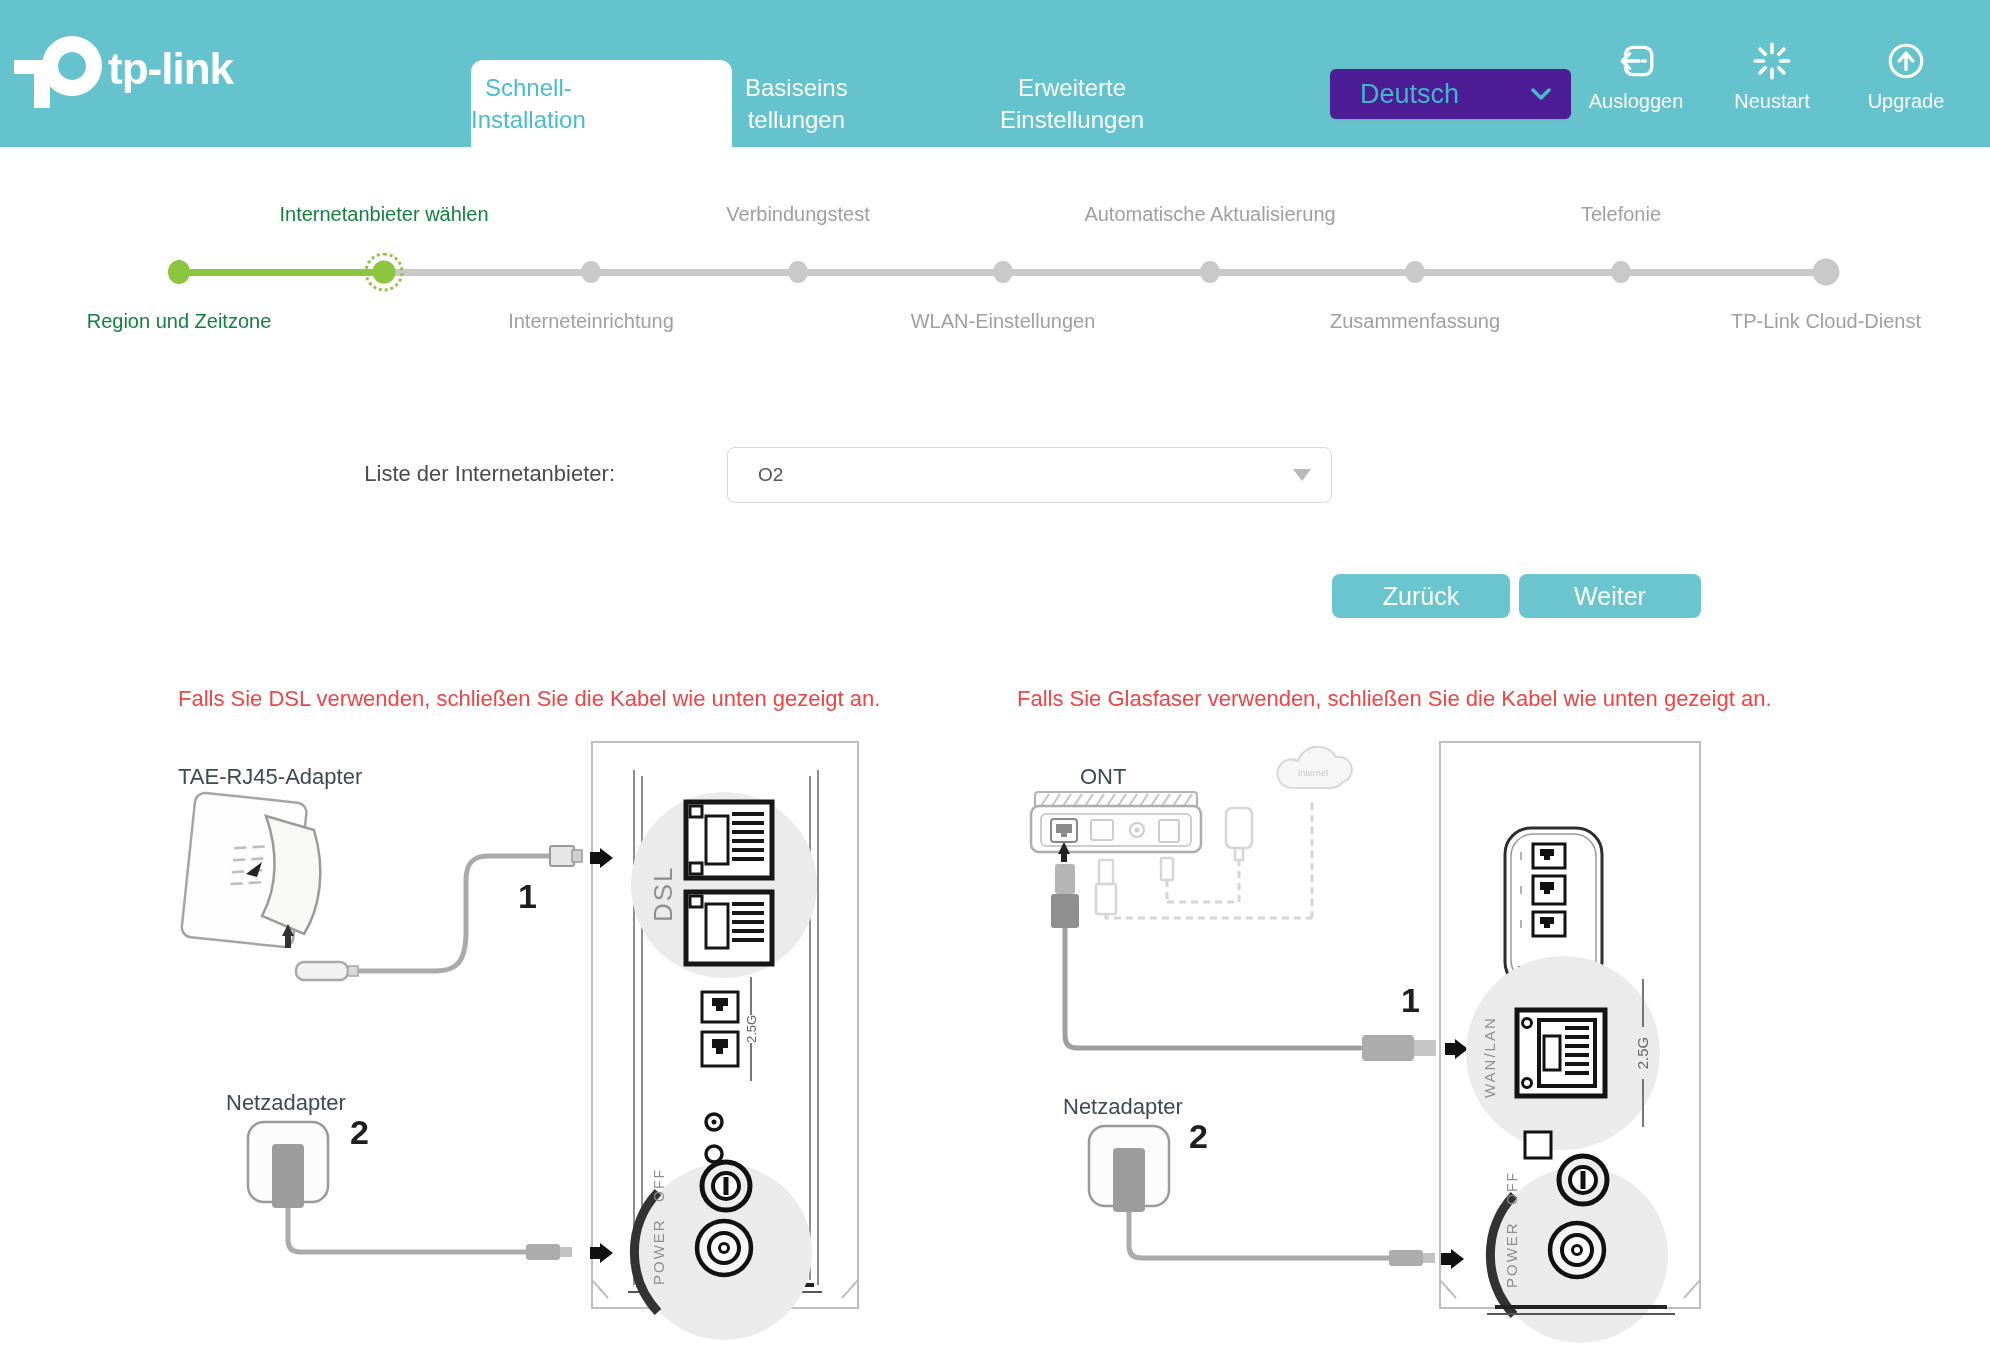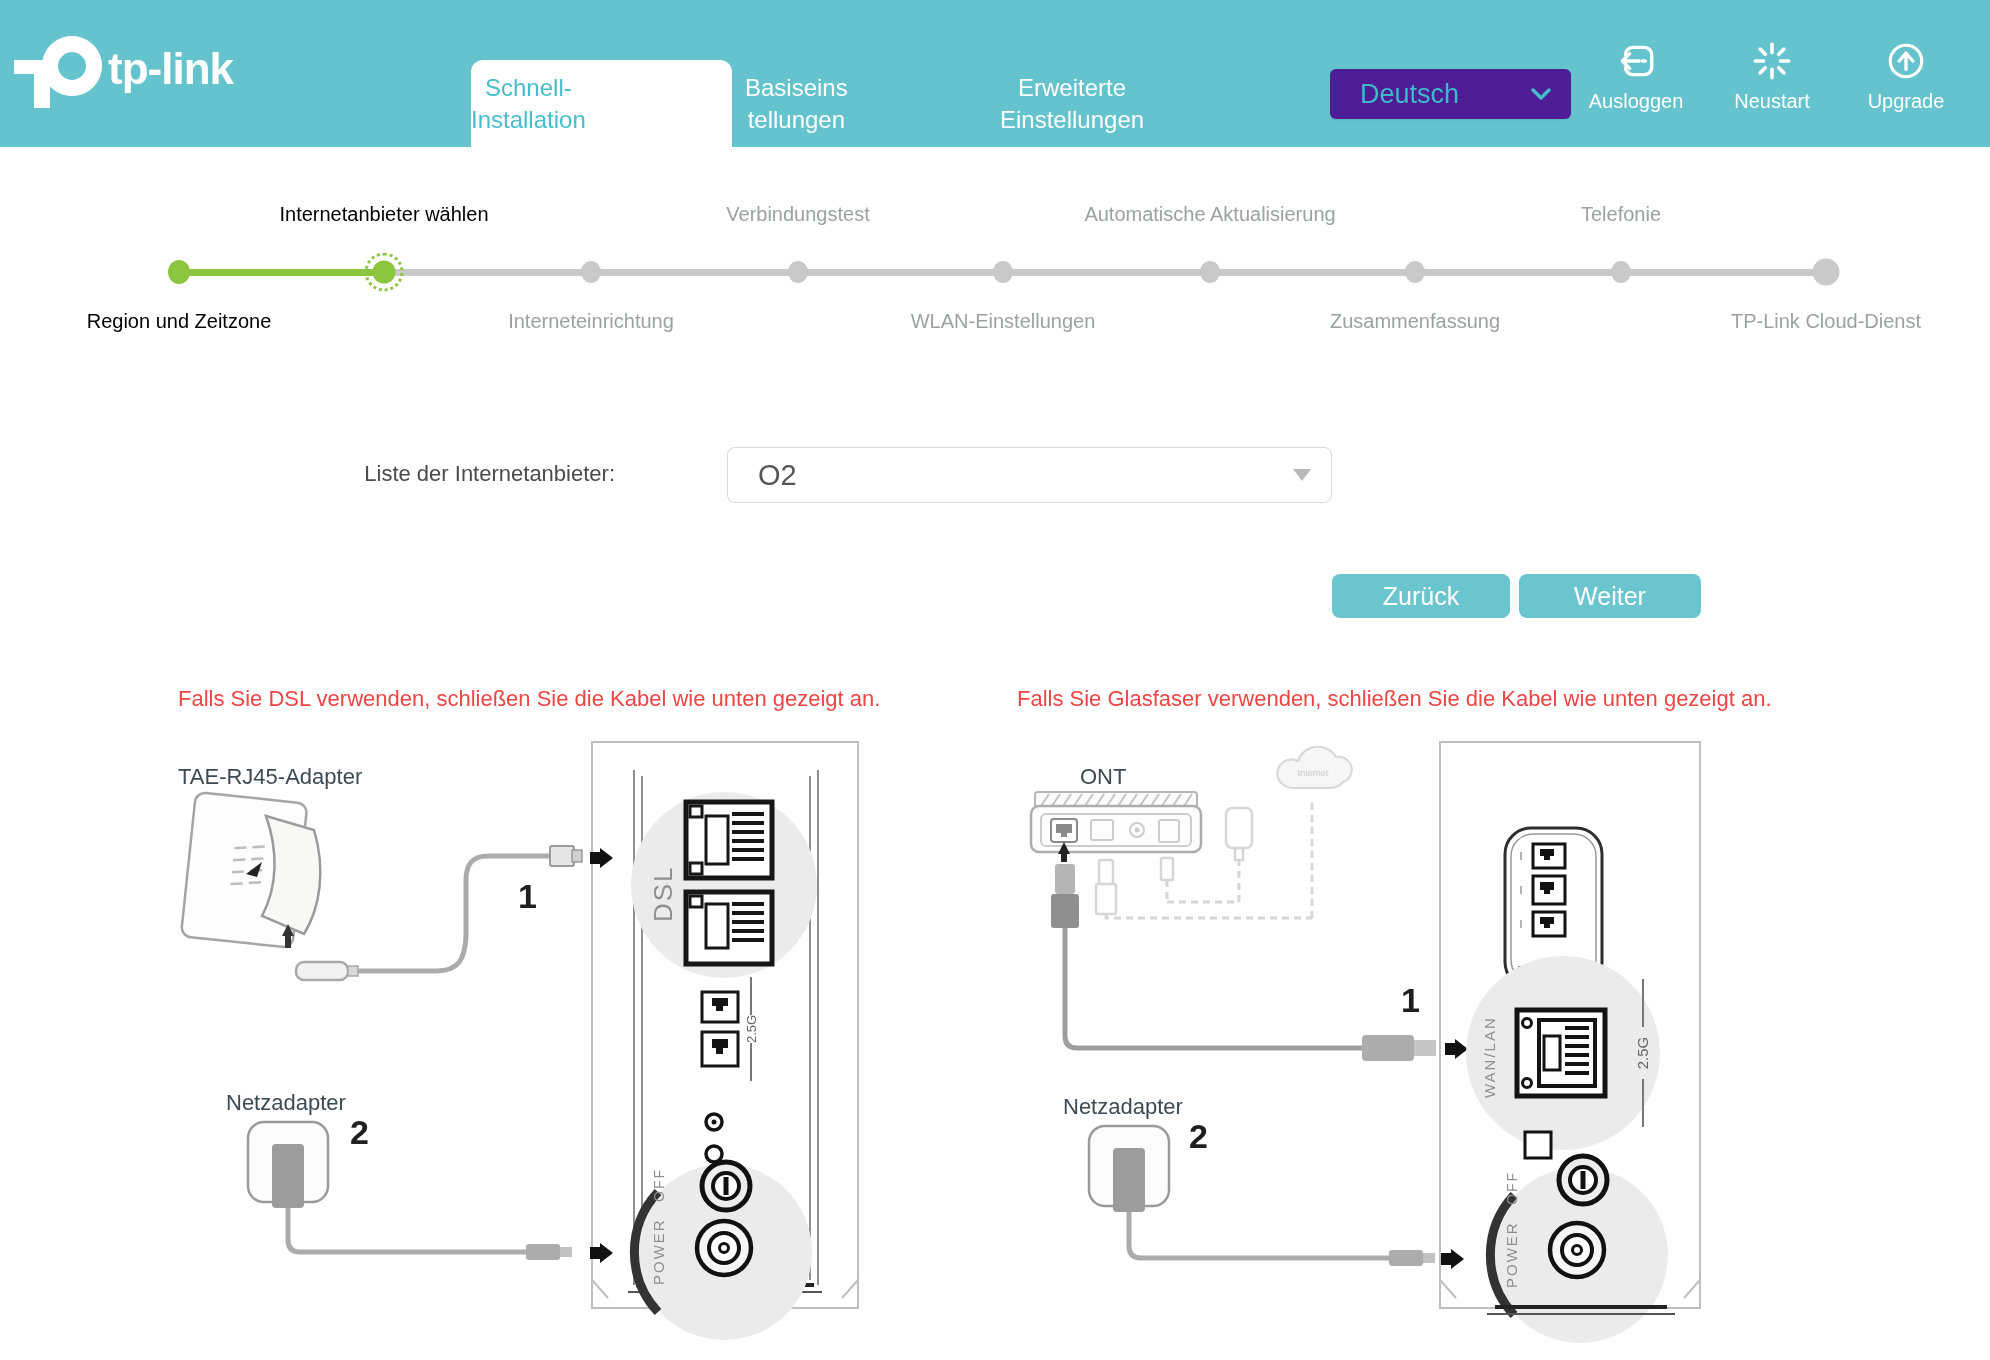--- a/index.html
+++ b/index.html
@@ -25,26 +25,26 @@
   .track.gray{left:179px;width:1647px;background:#C9C9C9;}
   .track.green{left:179px;width:205px;background:#8CC63F;}
   .dot{position:absolute;top:272px;transform:translate(-50%,-50%);border-radius:50%;}
   .dot.done{width:22px;height:24px;background:#8CC63F;}
   .dot.todo{width:20px;height:22px;background:#C9C9C9;}
   .dot.end{width:27px;height:27px;background:#C9C9C9;}
   .dot.current{width:23px;height:23px;background:#8CC63F;}
   .dot.current .ring{position:absolute;inset:-8px;border:3px dotted #8CC63F;border-radius:50%;}
   .steplabel{position:absolute;transform:translateX(-50%);font-size:20px;white-space:nowrap;}
   .steplabel.above{top:203px;} .steplabel.below{top:310px;}
-  .steplabel.green{color:#000000;} .steplabel.gray{color:#9FA0A0;}
+  .steplabel.green{color:#15803d;} .steplabel.gray{color:#9FA0A0;}
   
   .formlabel{position:absolute;left:200px;top:461px;width:415px;text-align:right;font-size:22px;color:#4B4B4B;}
   .select{position:absolute;left:727px;top:447px;width:603px;height:54px;background:#fff;border:1px solid #D8D8D8;
           border-radius:8px;display:flex;align-items:center;cursor:pointer;}
-  .select .val{padding-left:30px;font-size:29px;color:#555;flex:1;}
+  .select .val{padding-left:30px;font-size:19px;color:#555;flex:1;}
   .select .tri{width:0;height:0;border-left:9px solid transparent;border-right:9px solid transparent;
                border-top:12px solid #B9B9B9;margin-right:20px;}
   .btn{position:absolute;top:574px;height:44px;background:#6AC5CF;border-radius:8px;color:#fff;font-size:25px;
        display:flex;align-items:center;justify-content:center;cursor:pointer;}
   .btn.back{left:1332px;width:178px;} .btn.next{left:1519px;width:182px;}
   
   .dheading{position:absolute;top:686px;font-size:22px;color:#ef4444;}
   svg text{font-family:"Liberation Sans","DejaVu Sans",sans-serif;}
   .d-label{font-size:22px;fill:#3D4A52;}
   .num{font-size:34px;font-weight:bold;fill:#1F1F1F;}

